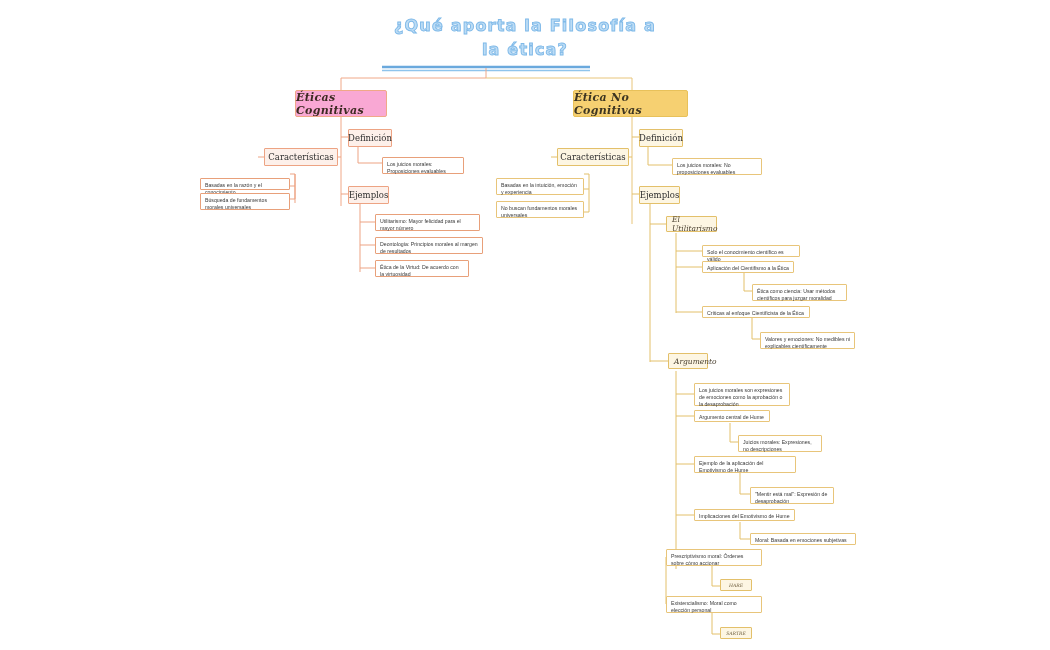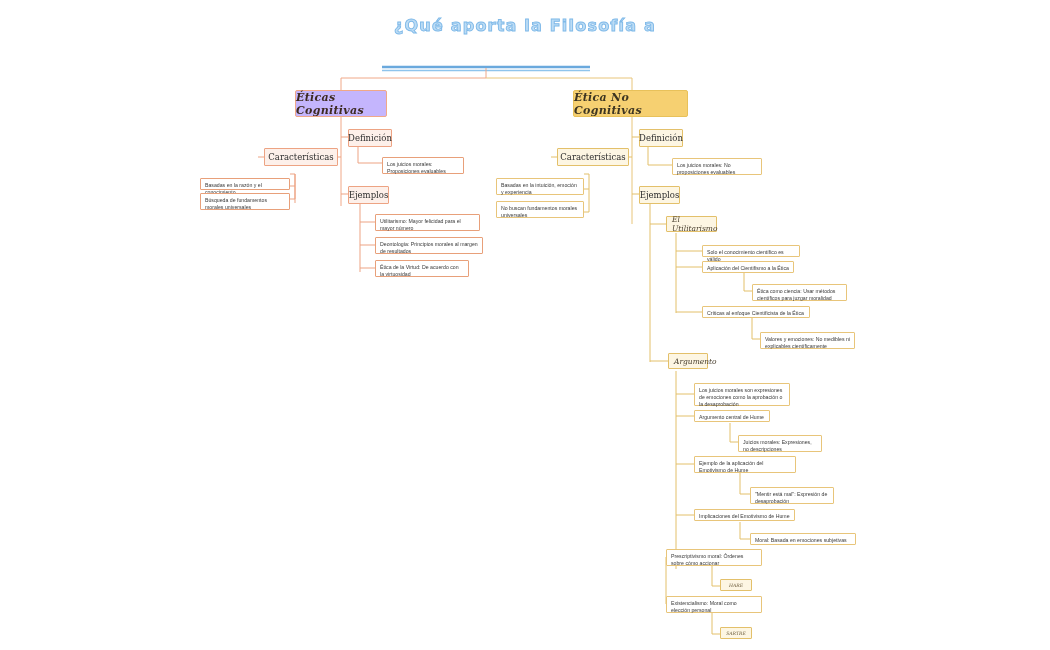--- a/index.html
+++ b/index.html
@@ -41,21 +41,21 @@
     padding:3px 4px;
     border-radius:1px;
   }
   .node.gold{border-color:#e8c57a;}
 
   
   .branch{
     position:absolute;
     box-sizing:border-box;
     border:1px solid #f0a888;
-    background:#c4b5fd;
+    background:#f9a8d4;
     border-radius:2px;
     font-family:"DejaVu Serif", serif;
     font-style:italic;
     font-size:11px;
     font-weight:700;
     color:#3d2a22;
     display:flex;align-items:center;justify-content:center;
     letter-spacing:0.3px;
   }
   .branch.gold{background:#f6d071;border-color:#e8c15a;color:#3d3522;}
@@ -173,20 +173,21 @@
 
     <path d="M730 423 V442 H738" stroke="#e3c06a" stroke-width="1" fill="none"></path>
     <path d="M740 472 V494 H750" stroke="#e3c06a" stroke-width="1" fill="none"></path>
     <path d="M740 522 V539 H750" stroke="#e3c06a" stroke-width="1" fill="none"></path>
     <path d="M712 566 V586 H720" stroke="#e3c06a" stroke-width="1" fill="none"></path>
     <path d="M712 612 V634 H720" stroke="#e3c06a" stroke-width="1" fill="none"></path>
   </svg>
 
   <div class="title">
     <span>¿Qué aporta la Filosofía a</span>
+    <span>la ética?</span>
   </div>
 
   <div class="branch" style="left:295px;top:90px;width:92px;height:27px;">
     <span>Éticas Cognitivas</span>
   </div>
 
   <div class="mid" style="left:348px;top:129px;width:44px;height:16px;">
     <span>Definición</span>
   </div>
 

